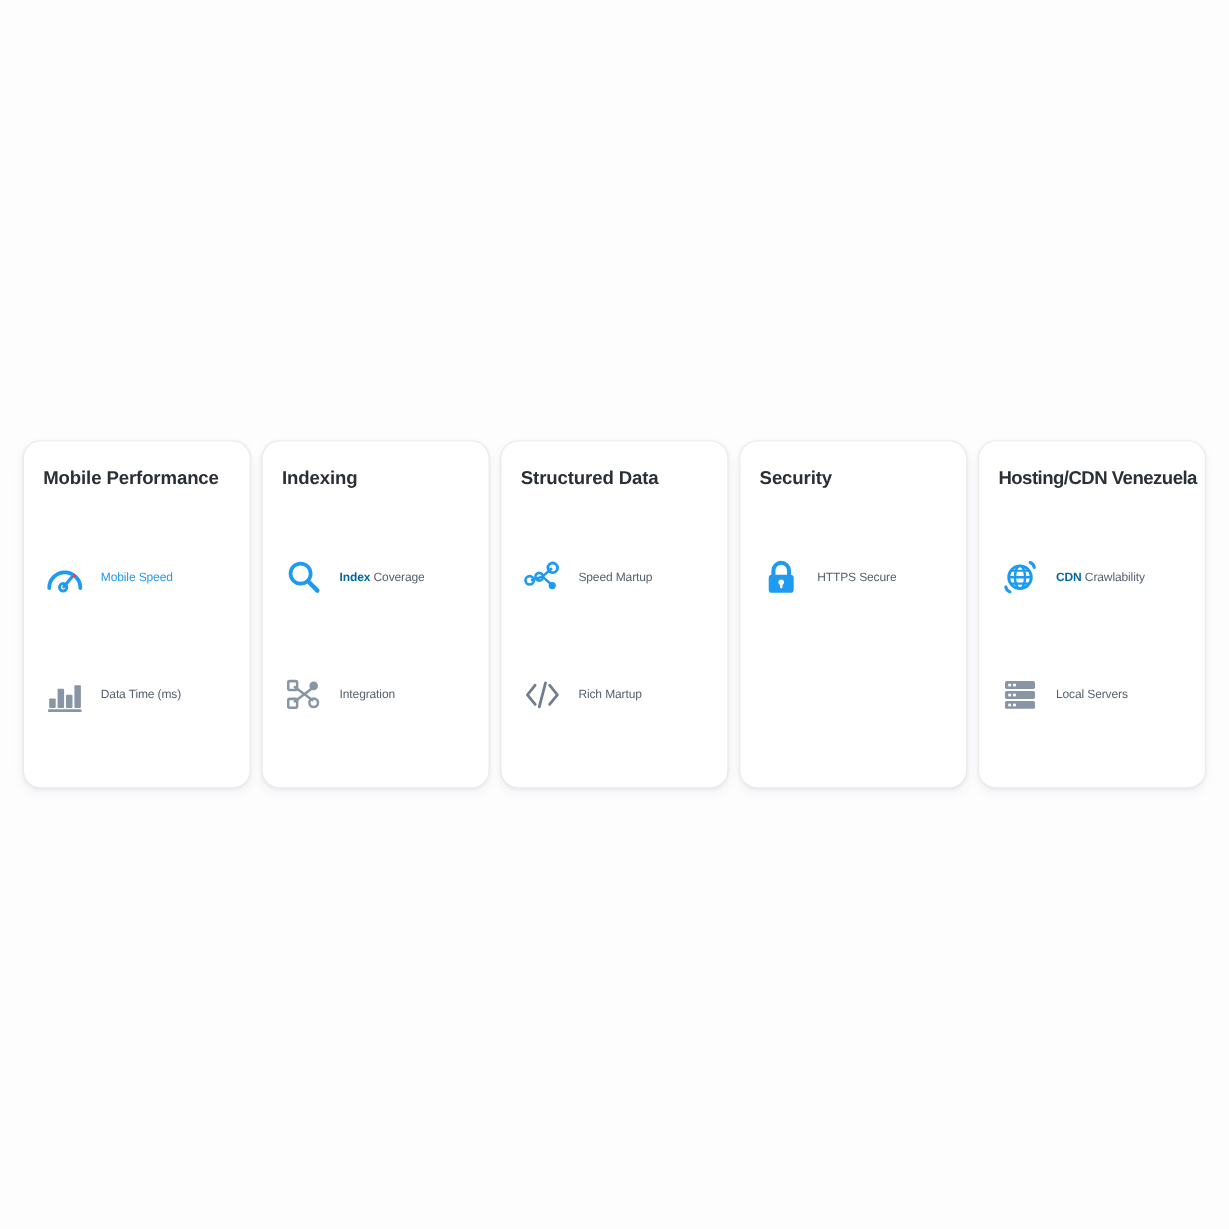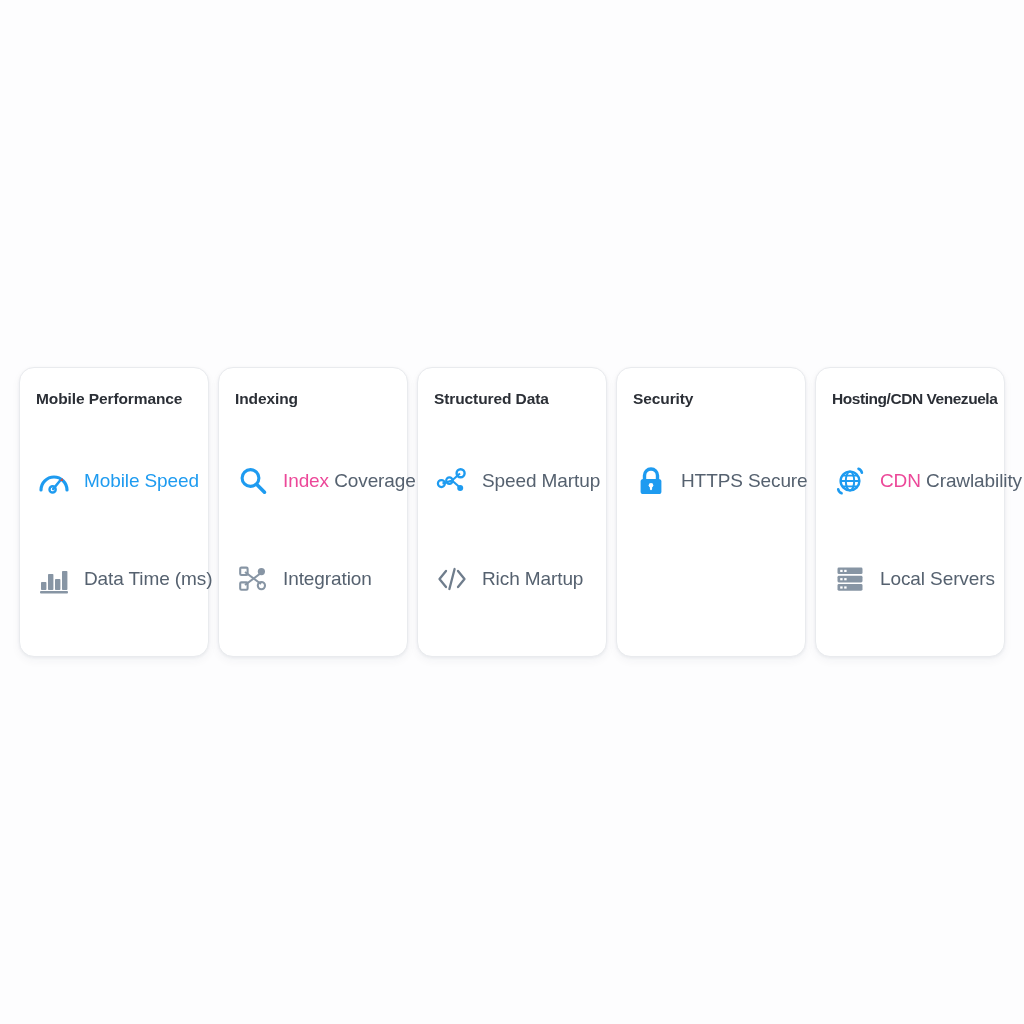--- a/index.html
+++ b/index.html
@@ -82,26 +82,26 @@
     width: 36px;
     height: 36px;
     flex: 0 0 36px;
     display: flex;
     align-items: center;
     justify-content: center;
   }
   .feature-icon svg { display: block; }
 
   .feature-label {
-    font-size: 19px;
+    font-size: 10px;
     color: #55616f;
     white-space: nowrap;
     letter-spacing: -0.1px;
   }
-  .feature-label .hl { color: #ec4899; }
+  .feature-label .hl { color: #0369a1; font-weight: bold; }
   .feature-label.all-blue { color: #1e9bf0; }
 </style>
 </head>
 <body>
 
 <div id="board">
   <div class="cards-row">
 
     <div class="card">
       <div class="card-title">Mobile Performance</div>

